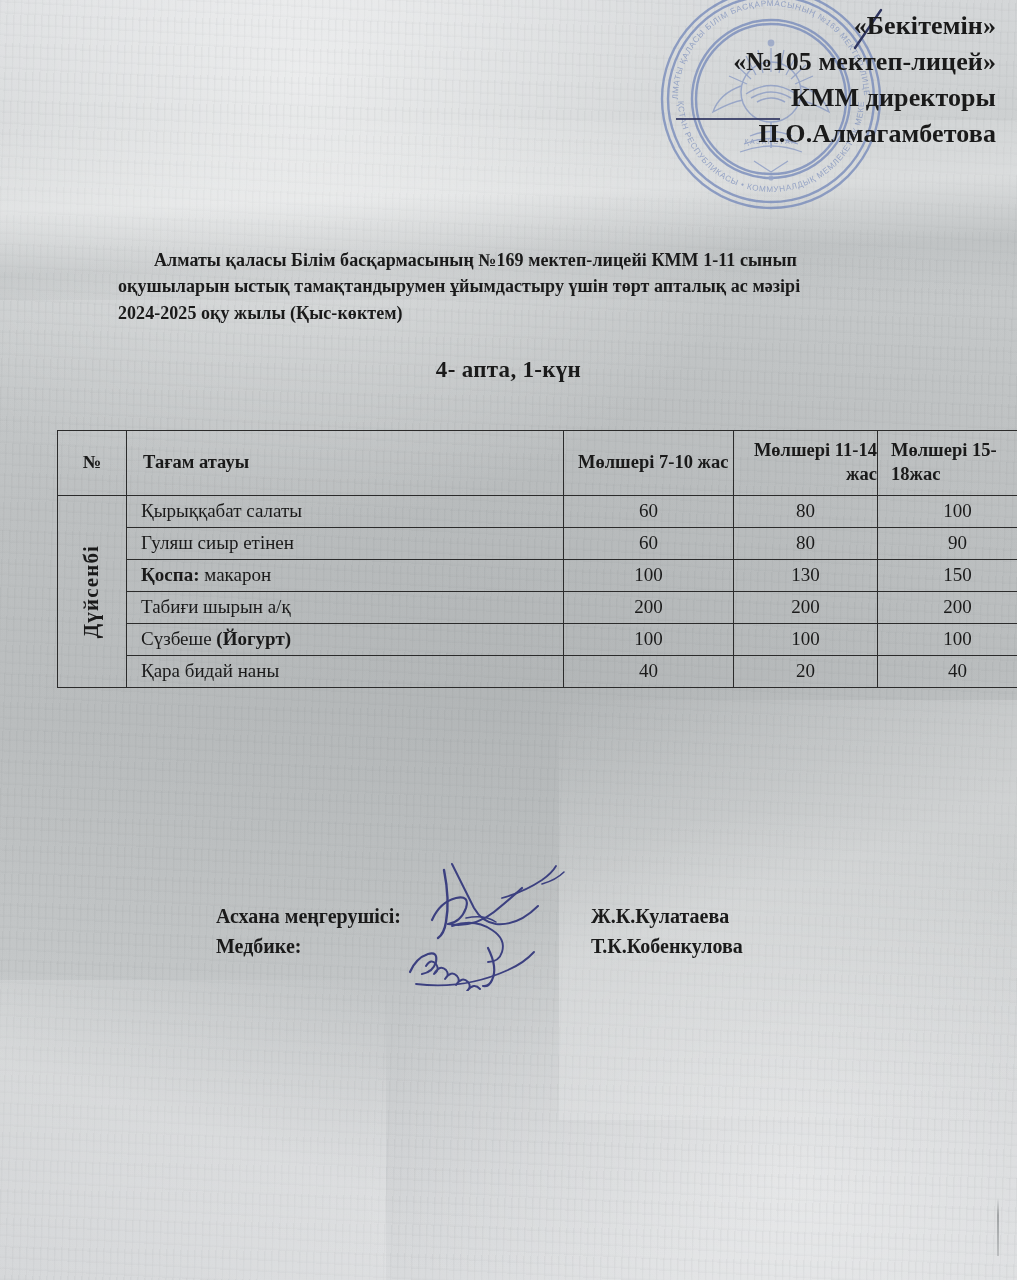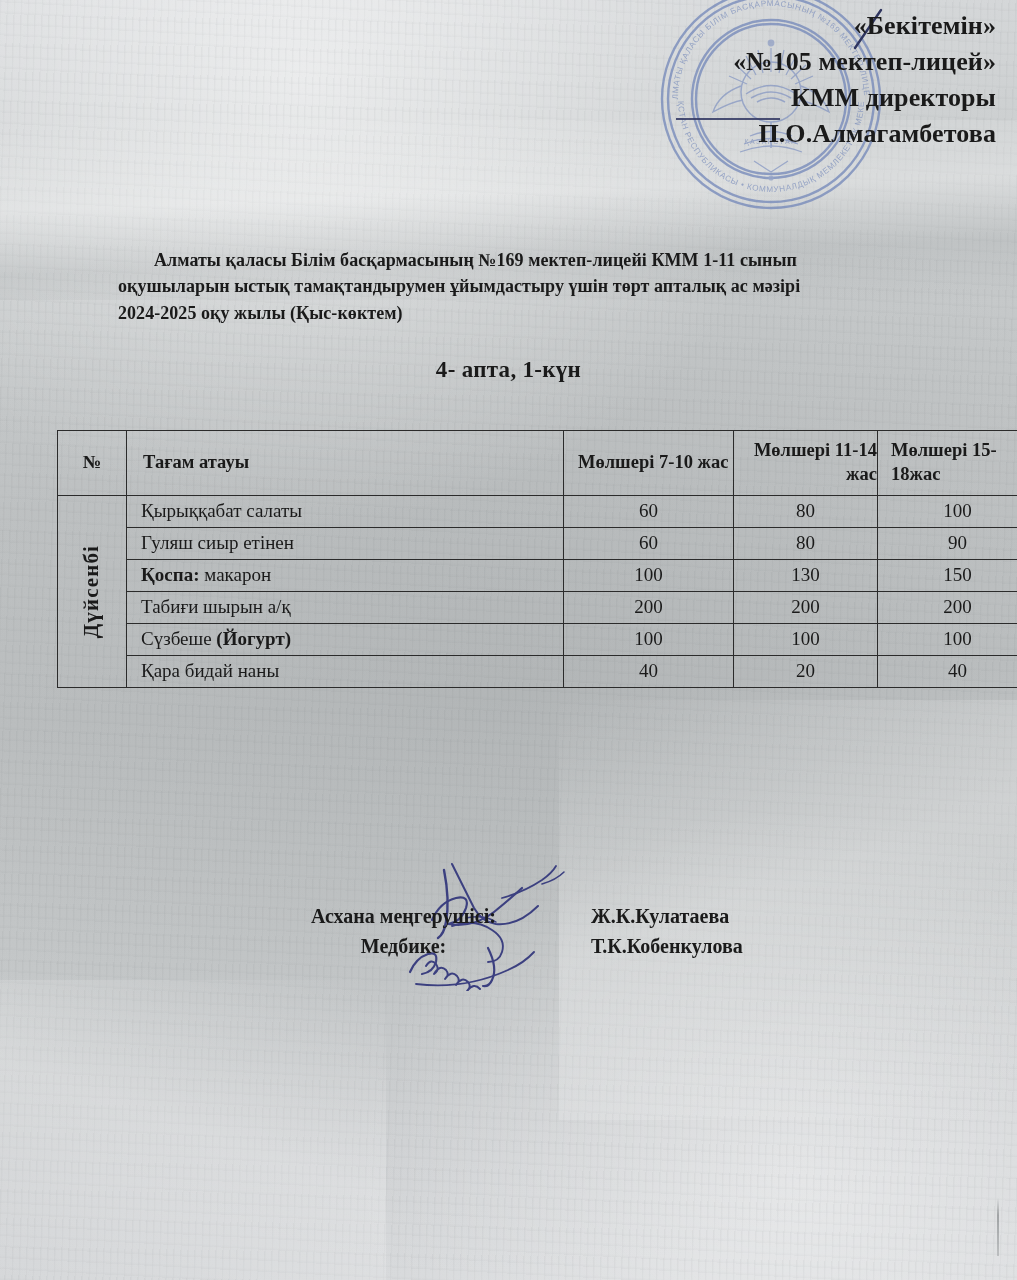--- a/index.html
+++ b/index.html
@@ -184,21 +184,21 @@
 
   
   .sign-block {
     position: absolute;
     left: 216px;
     top: 901px;
     font-size: 20px;
     font-weight: 700;
     line-height: 1.52;
   }
-  .sign-row { display: flex; align-items: flex-start; text-align: center; }
+  .sign-row { display: flex; align-items: flex-start; }
   .sign-role { width: 375px; white-space: nowrap; }
   .sign-name { white-space: nowrap; }
   .handwriting {
     position: absolute;
     left: 392px;
     top: 856px;
     width: 230px;
     height: 135px;
     pointer-events: none;
   }

